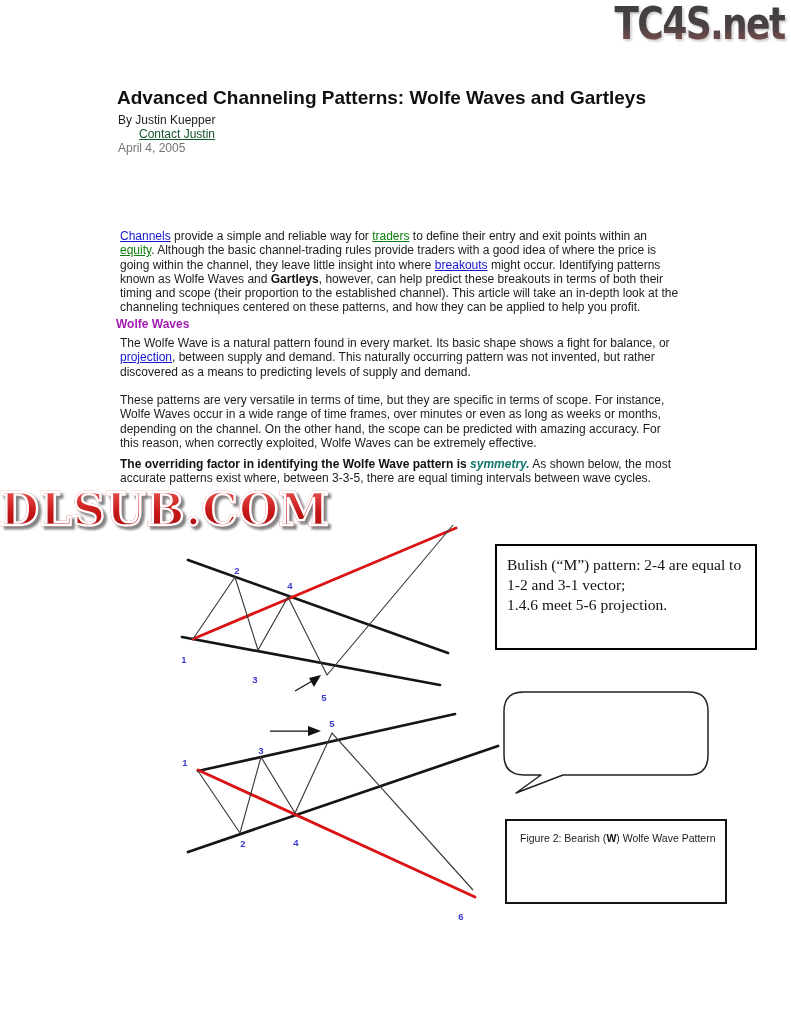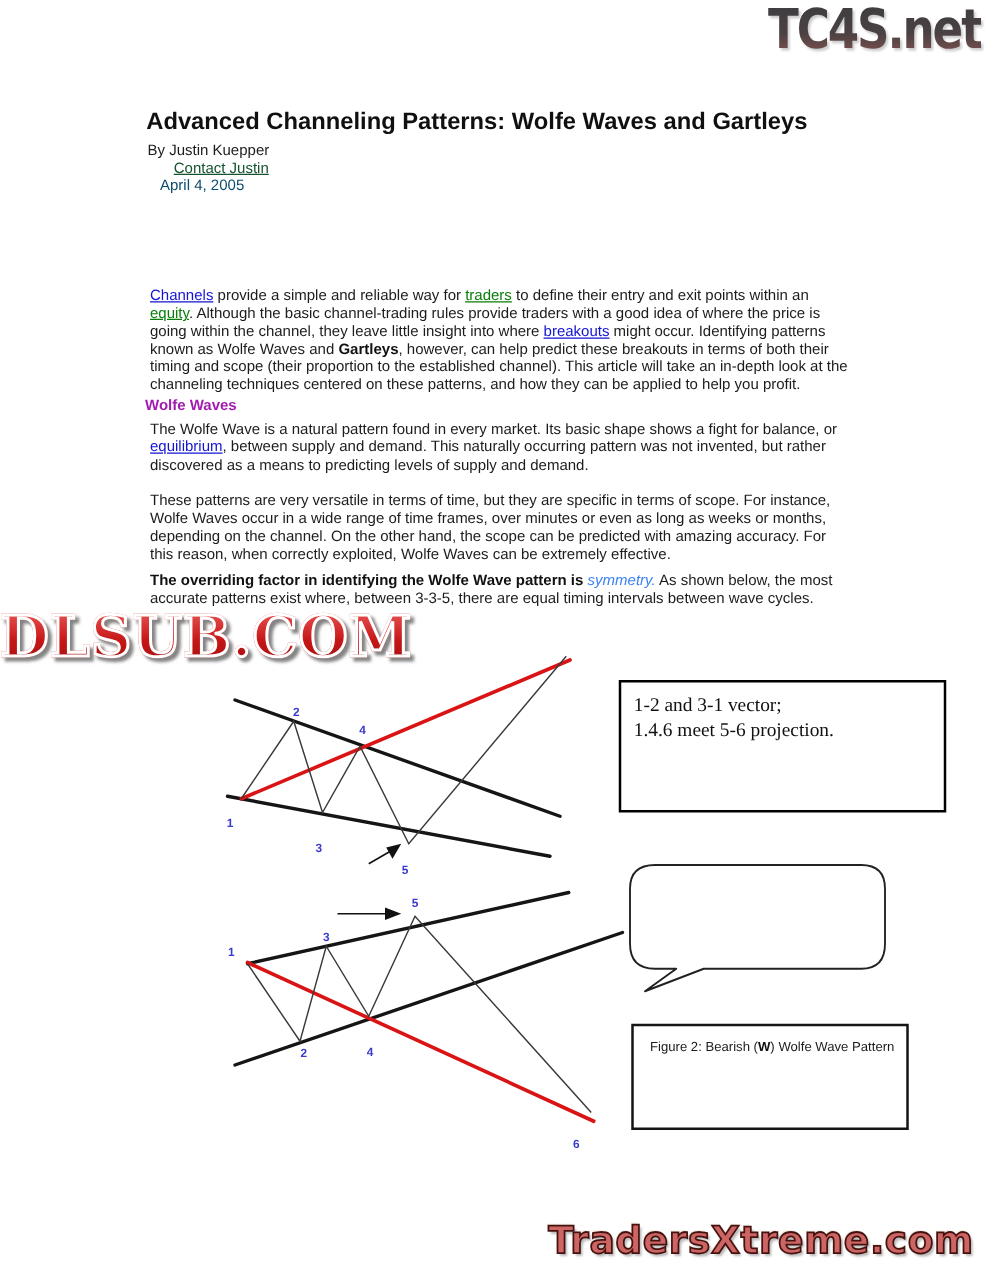--- a/index.html
+++ b/index.html
@@ -12,29 +12,29 @@
     font-family:"DejaVu Sans",sans-serif;font-weight:bold;font-size:44px;line-height:48px;
     letter-spacing:-2px;transform:scaleX(0.82);transform-origin:100% 0;
     background:linear-gradient(180deg,#3d3d40 0%,#4a4143 55%,#8a5450 100%);
     -webkit-background-clip:text;background-clip:text;color:transparent;
     filter:drop-shadow(2px 2px 1px rgba(190,190,190,.8));
   }
 
   .title{position:absolute;left:117px;top:87px;margin:0;font-size:19px;font-weight:bold;color:#101010;white-space:nowrap;}
   .byline{position:absolute;left:118px;top:113px;font-size:12px;color:#1d1d1d;}
   .contact{position:absolute;left:122px;top:127px;font-size:12px;color:#14532d;text-decoration:underline;cursor:pointer;margin-left:17px;}
-  .date{position:absolute;left:128px;top:141px;font-size:12px;color:#0c4a6e;}
+  .date{position:absolute;left:118px;top:141px;font-size:12px;color:#737373;}
 
   .para{position:absolute;left:116px;width:560px;margin:4px;font-size:12px;line-height:14.3px;color:#1c1c1c;}
   .p1{top:225px}.p2{top:332px}.p3{top:389px}.p4{top:453px}
   .subhead{position:absolute;left:116px;top:317px;margin:0;font-size:12px;font-weight:bold;color:#a21caf;}
 
   .seg-normal{color:#1c1c1c;}
   .seg-bold{font-weight:bold;color:#111;}
-  .seg-bolditalic{font-weight:normal;font-style:italic;color:#3b82f6;}
+  .seg-bolditalic{font-weight:bold;font-style:italic;color:#0f766e;}
   .seg-link-blue{color:#1414d2;text-decoration:underline;cursor:pointer;}
   .seg-link-green{color:#0a7d0a;text-decoration:underline;cursor:pointer;}
 
   
   .watermark{
     position:absolute;left:0;right:10px;top:484px;text-align:left;z-index:6;
     font-family:"DejaVu Serif",serif;font-weight:bold;font-size:45px;line-height:52px;letter-spacing:1px;
     background:linear-gradient(180deg,#ef5f5f 0%,#c61616 55%,#9c0f0f 100%);
     -webkit-background-clip:text;background-clip:text;color:transparent;
     -webkit-text-stroke:2.4px #ffffff;
@@ -77,21 +77,21 @@
 
   <div class="site-logo">TC4S.net</div>
 
   <h1 class="title">Advanced Channeling Patterns: Wolfe Waves and Gartleys</h1>
   <div class="byline">By Justin Kuepper</div>
   <a class="contact" href="#">Contact Justin</a>
   <div class="date">April 4, 2005</div>
 
   <p class="para p1"><a class="seg-link-blue" href="#">Channels</a><span class="seg-normal"> provide a simple and reliable way for </span><a class="seg-link-green" href="#">traders</a><span class="seg-normal"> to define their entry and exit points within an </span><a class="seg-link-green" href="#">equity</a><span class="seg-normal">. Although the basic channel-trading rules provide traders with a good idea of where the price is going within the channel, they leave little insight into where </span><a class="seg-link-blue" href="#">breakouts</a><span class="seg-normal"> might occur. Identifying patterns known as Wolfe Waves and </span><span class="seg-bold">Gartleys</span><span class="seg-normal">, however, can help predict these breakouts in terms of both their timing and scope (their proportion to the established channel). This article will take an in-depth look at the channeling techniques centered on these patterns, and how they can be applied to help you profit.</span></p>
   <h2 class="subhead">Wolfe Waves</h2>
-  <p class="para p2"><span class="seg-normal">The Wolfe Wave is a natural pattern found in every market. Its basic shape shows a fight for balance, or </span><a class="seg-link-blue" href="#">equilibrium</a><span class="seg-normal">, between supply and demand. This naturally occurring pattern was not invented, but rather discovered as a means to predicting levels of supply and demand.</span></p>
+  <p class="para p2"><span class="seg-normal">The Wolfe Wave is a natural pattern found in every market. Its basic shape shows a fight for balance, or </span><a class="seg-link-blue" href="#">projection</a><span class="seg-normal">, between supply and demand. This naturally occurring pattern was not invented, but rather discovered as a means to predicting levels of supply and demand.</span></p>
   <p class="para p3"><span class="seg-normal">These patterns are very versatile in terms of time, but they are specific in terms of scope. For instance, Wolfe Waves occur in a wide range of time frames, over minutes or even as long as weeks or months, depending on the channel. On the other hand, the scope can be predicted with amazing accuracy. For this reason, when correctly exploited, Wolfe Waves can be extremely effective.</span></p>
   <p class="para p4"><span class="seg-bold">The overriding factor in identifying the Wolfe Wave pattern is </span><span class="seg-bolditalic">symmetry.</span><span class="seg-normal"> As shown below, the most accurate patterns exist where, between 3-3-5, there are equal timing intervals between wave cycles.</span></p>
 
   <div class="watermark">DLSUB.COM</div>
 
   <div class="diagram d1">
     <svg width="330" height="200" viewBox="0 0 330 200">
       <line class="trend" x1="18" y1="45" x2="278" y2="138"></line>
       <line class="trend" x1="12" y1="122" x2="270" y2="170"></line>
       <line class="redline" x1="23" y1="124" x2="286" y2="13"></line>
@@ -100,20 +100,21 @@
       <polygon class="arrowhead" points="151,160 139,163 144,172"></polygon>
     </svg>
     <span class="pt" style="left:14px;top:144px">1</span>
     <span class="pt" style="left:67px;top:55px">2</span>
     <span class="pt" style="left:85px;top:164px">3</span>
     <span class="pt" style="left:120px;top:70px">4</span>
     <span class="pt" style="left:154px;top:182px">5</span>
   </div>
 
   <div class="notebox">
+    <div>Bulish (“M”) pattern: 2-4 are equal to</div>
     <div>1-2 and 3-1 vector;</div>
     <div>1.4.6 meet 5-6 projection.</div>
   </div>
 
   <div class="bubble">
     <svg width="212" height="112" viewBox="0 0 212 112">
       <path d="M21,1 H186 Q205,1 205,20 V64 Q205,84 186,84 H60 L13,102 L38,84 H21 Q1,84 1,64 V20 Q1,1 21,1 Z" fill="#ffffff" stroke="#222" stroke-width="1.5" stroke-linejoin="round"></path>
     </svg>
   </div>
 
@@ -131,15 +132,14 @@
     <span class="pt" style="left:116px;top:50px">3</span>
     <span class="pt" style="left:151px;top:142px">4</span>
     <span class="pt" style="left:187px;top:23px">5</span>
     <span class="pt" style="left:316px;top:216px">6</span>
   </div>
 
   <div class="figbox">
     <div class="figcap"><span class="seg-normal">Figure 2: Bearish (</span><span class="seg-bold">W</span><span class="seg-normal">) Wolfe Wave Pattern</span></div>
   </div>
 
-  <div class="footer-logo">TradersXtreme.com</div>
 
 </div>
 
 </body></html>

